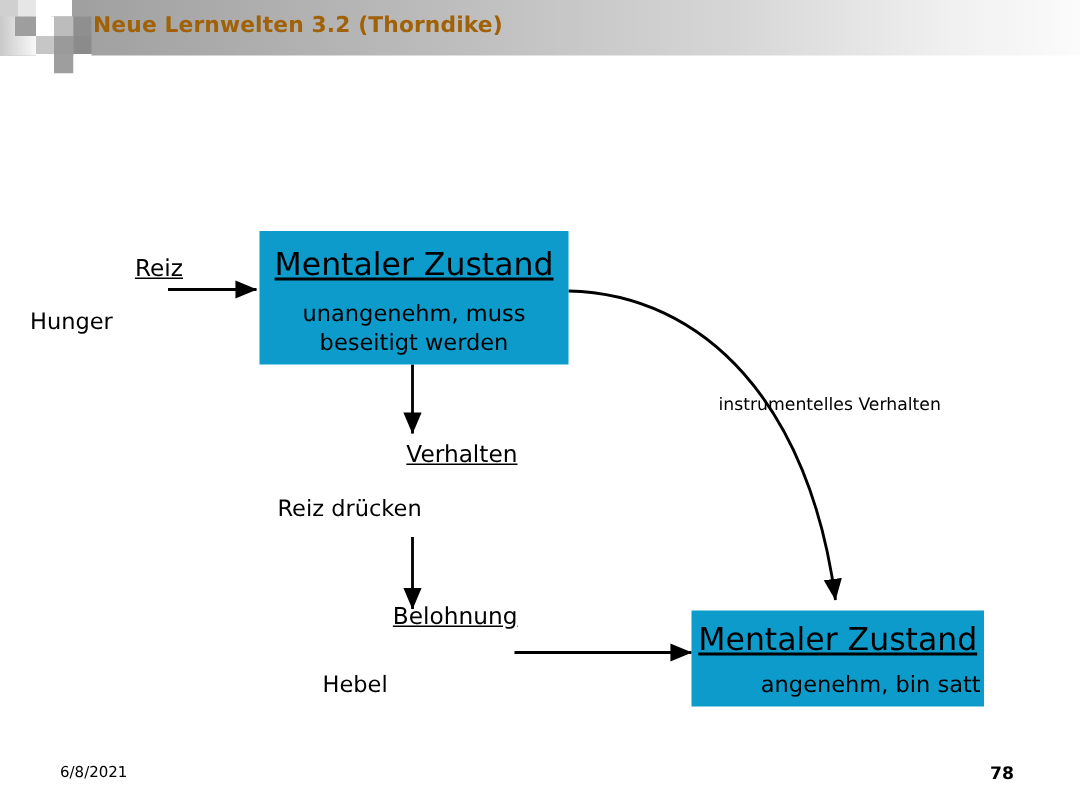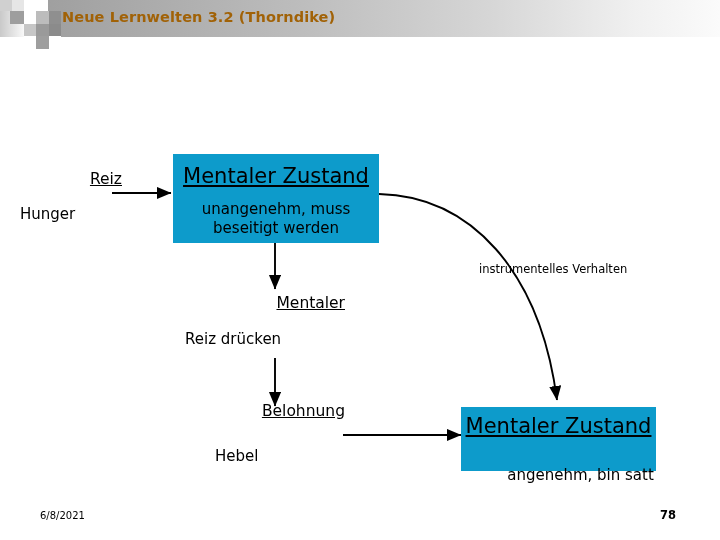--- a/index.html
+++ b/index.html
@@ -157,25 +157,25 @@
 <div class="plain-body" style="left:20px; top:205px; width:112px;">Hunger</div>
 
 <div class="node-box" style="left:173px; top:154px; width:206px; height:89px; padding-top:10px;">
   <span class="node-title">Mentaler Zustand</span>
   <span class="node-body" style="margin-top:12px;">unangenehm, muss</span>
   <span class="node-body">beseitigt werden</span>
 </div>
 
 <div class="edge-label" style="left:449px; top:262px;margin-left:30px;">instrumentelles Verhalten</div>
 
-<div class="plain-title" style="left:205px; top:294px; width:140px;">Mentaler</div>
+<div class="plain-title" style="left:205px; top:294px; width:140px;">Verhalten</div>
 <div class="plain-body" style="left:185px; top:330px; width:180px;">Reiz drücken</div>
 
 <div class="plain-title" style="left:205px; top:402px; width:140px;text-decoration:underline;">Belohnung</div>
 <div class="plain-body" style="left:215px; top:447px; width:120px;">Hebel</div>
 
 <div class="node-box" style="left:461px; top:407px; width:195px; height:64px; padding-top:7px;">
   <span class="node-title">Mentaler Zustand</span>
-  <span class="node-body" style="margin-top:28px;padding-left:44px;">angenehm, bin satt</span>
+  <span class="node-body" style="margin-top:9px;padding-left:44px;">angenehm, bin satt</span>
 </div>
 
 <div class="footer-date">6/8/2021</div>
 <div class="footer-page">78</div>
 
 </body></html>

